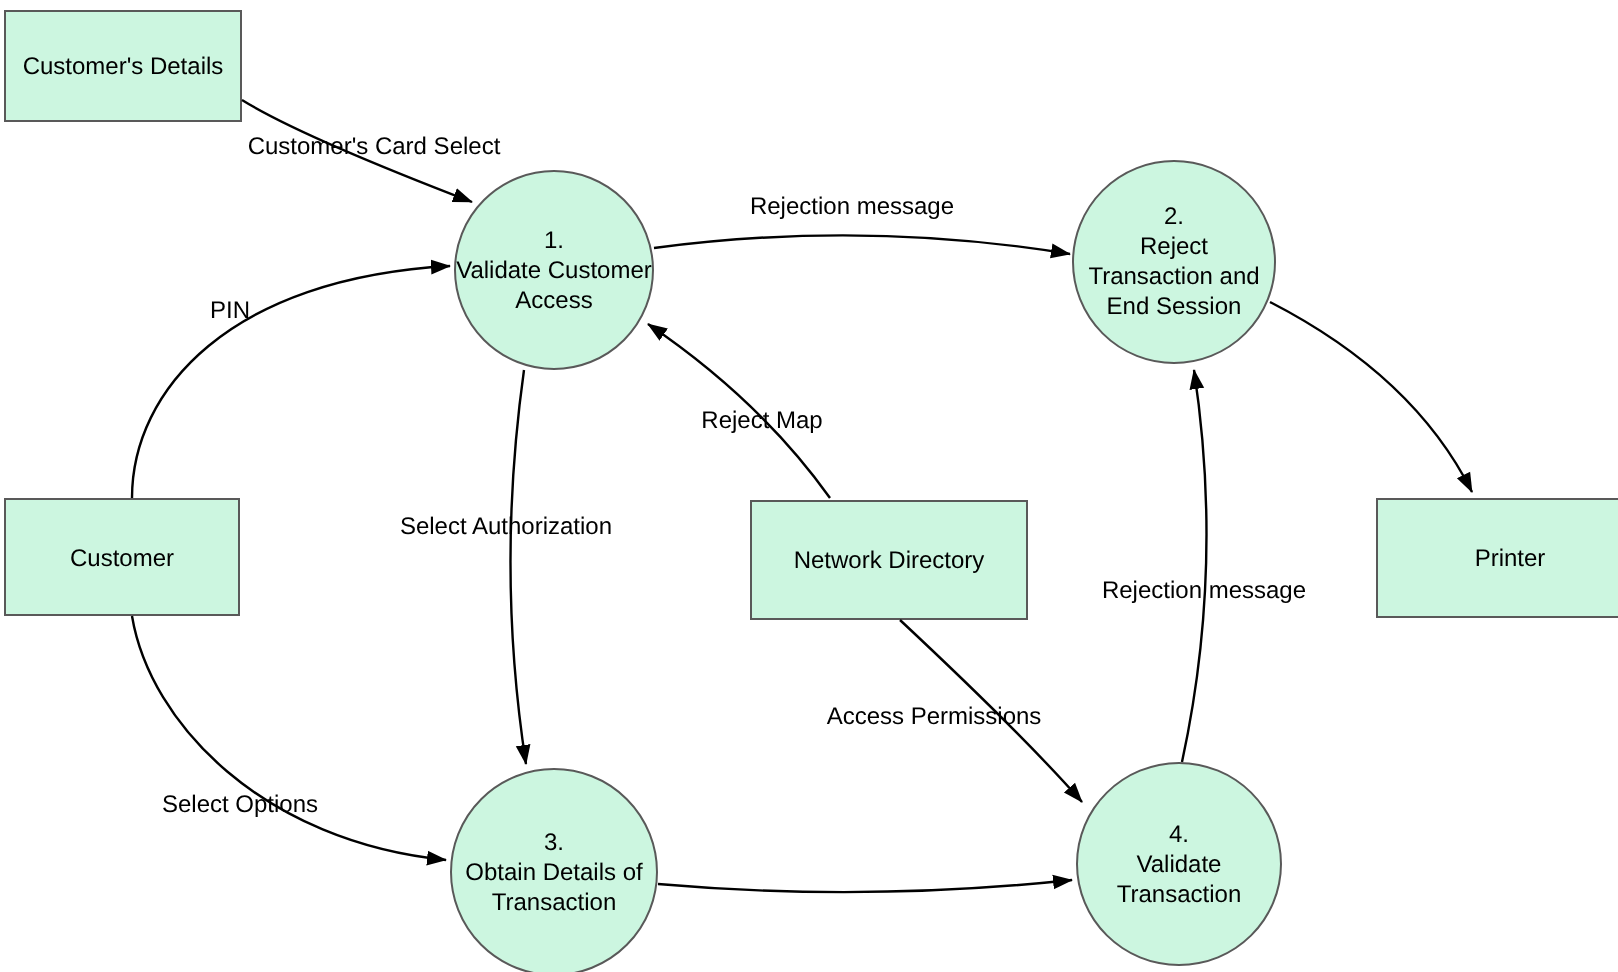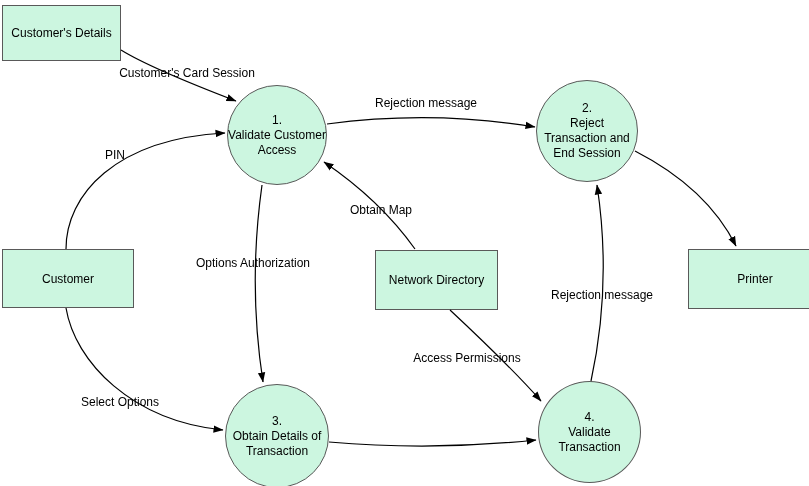--- a/index.html
+++ b/index.html
@@ -70,24 +70,24 @@
   }
 </style>
 </head>
 <body>
 
 <div id="stage">
 
   <div class="entity" style="left:2px; top:5px; width:119px; height:56px;">
     <span>Customer's Details</span>
   </div>
-  <div class="entity" style="left:2px; top:249px; width:132px; height:59px;">
+  <div class="entity" style="left:2px; top:249px; width:118px; height:59px;">
     <span>Customer</span>
   </div>
-  <div class="entity" style="left:375px; top:250px; width:123px; height:60px;">
+  <div class="entity" style="left:375px; top:250px; width:139px; height:60px;">
     <span>Network Directory</span>
   </div>
   <div class="entity" style="left:688px; top:249px; width:134px; height:60px;">
     <span>Printer</span>
   </div>
 
   <div class="process" style="left:227px; top:85px; width:100px; height:100px;">
     <span>1.
 Validate Customer
 Access</span>
@@ -120,22 +120,22 @@
     <path class="flow-path" d="M327 124 Q432 110 535 127" marker-end="url(#arrowhead)"></path>
     <path class="flow-path" d="M415 249 Q380 200 324 162" marker-end="url(#arrowhead)"></path>
     <path class="flow-path" d="M262 185 Q248 285 263 382" marker-end="url(#arrowhead)"></path>
     <path class="flow-path" d="M66 308 C75 362 132 421 223 430" marker-end="url(#arrowhead)"></path>
     <path class="flow-path" d="M329 442 Q432 451 536 440" marker-end="url(#arrowhead)"></path>
     <path class="flow-path" d="M450 310 Q512 368 541 401" marker-end="url(#arrowhead)"></path>
     <path class="flow-path" d="M591 381 Q612 284 597 185" marker-end="url(#arrowhead)"></path>
     <path class="flow-path" d="M635 151 Q707 188 736 246" marker-end="url(#arrowhead)"></path>
   </svg>
 
-  <div class="flow-label" style="left:187px; top:73px;">Customer's Card Session</div>
+  <div class="flow-label" style="left:187px; top:73px;">Customer's Card Select</div>
   <div class="flow-label" style="left:115px; top:155px;">PIN</div>
   <div class="flow-label" style="left:426px; top:103px;">Rejection message</div>
-  <div class="flow-label" style="left:381px; top:210px;">Obtain Map</div>
-  <div class="flow-label" style="left:253px; top:263px;">Options Authorization</div>
+  <div class="flow-label" style="left:381px; top:210px;">Reject Map</div>
+  <div class="flow-label" style="left:253px; top:263px;">Select Authorization</div>
   <div class="flow-label" style="left:120px; top:402px;">Select Options</div>
   <div class="flow-label" style="left:467px; top:358px;text-align:right;">Access Permissions</div>
   <div class="flow-label" style="left:602px; top:295px;">Rejection message</div>
 
 </div>
 
 </body></html>

